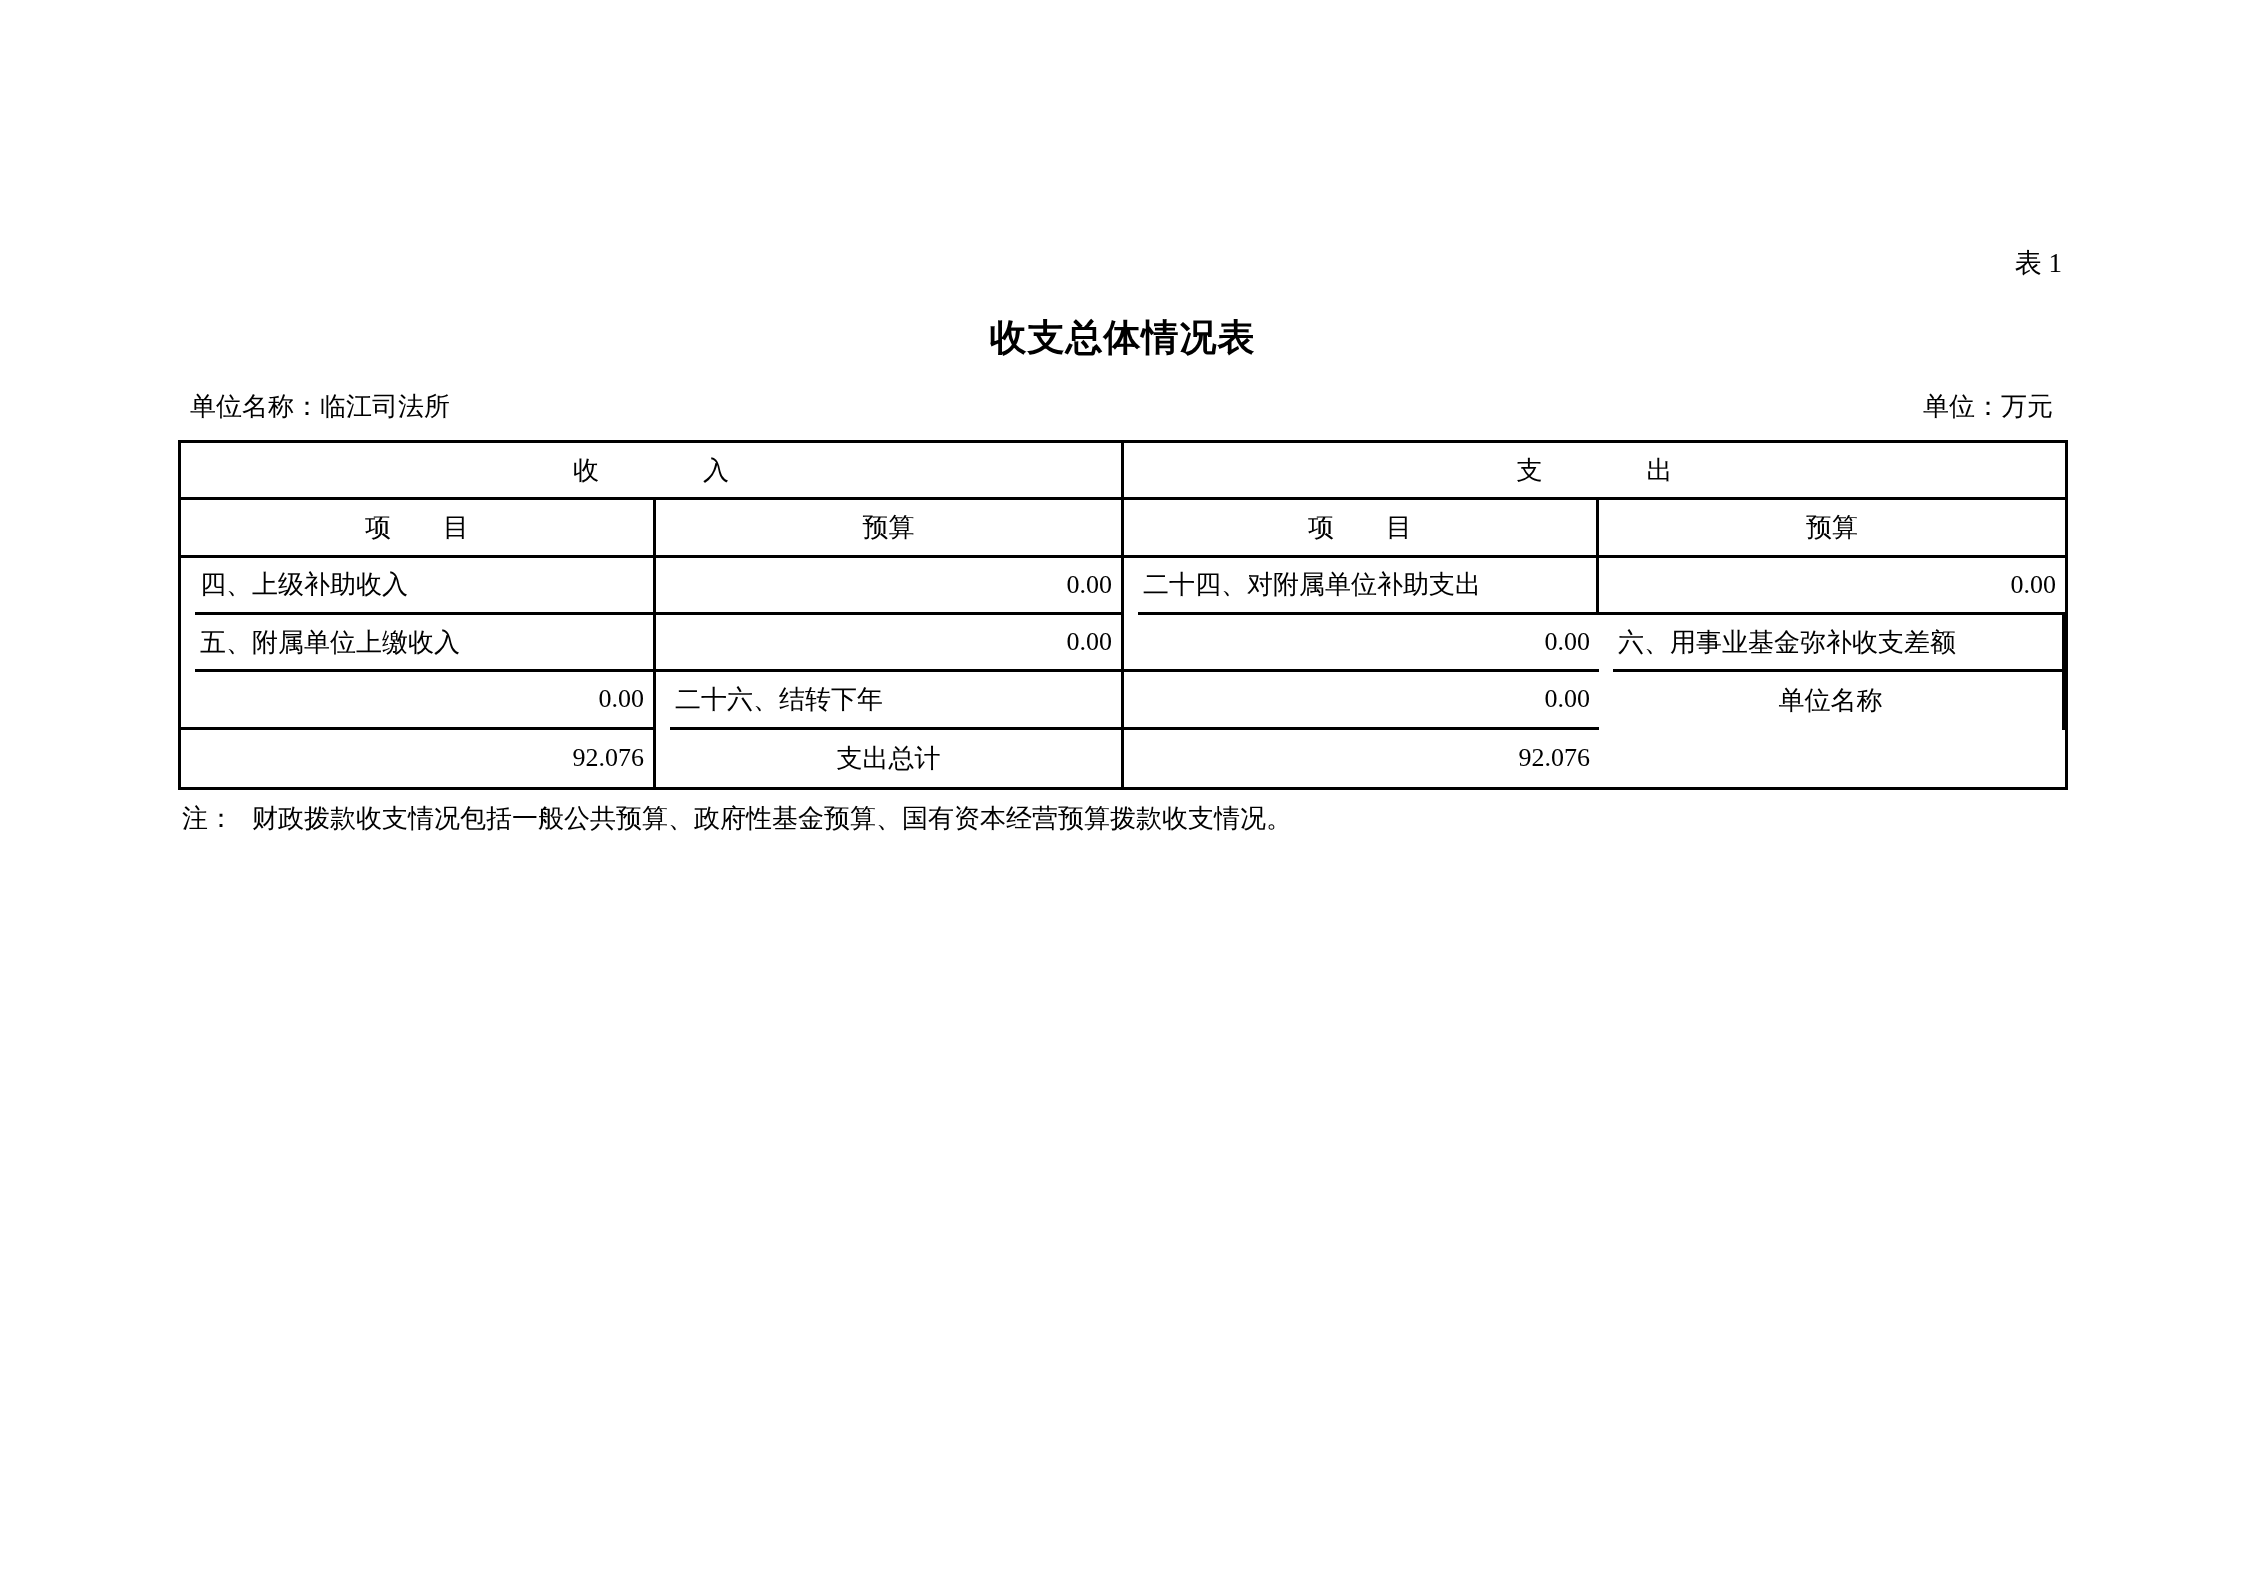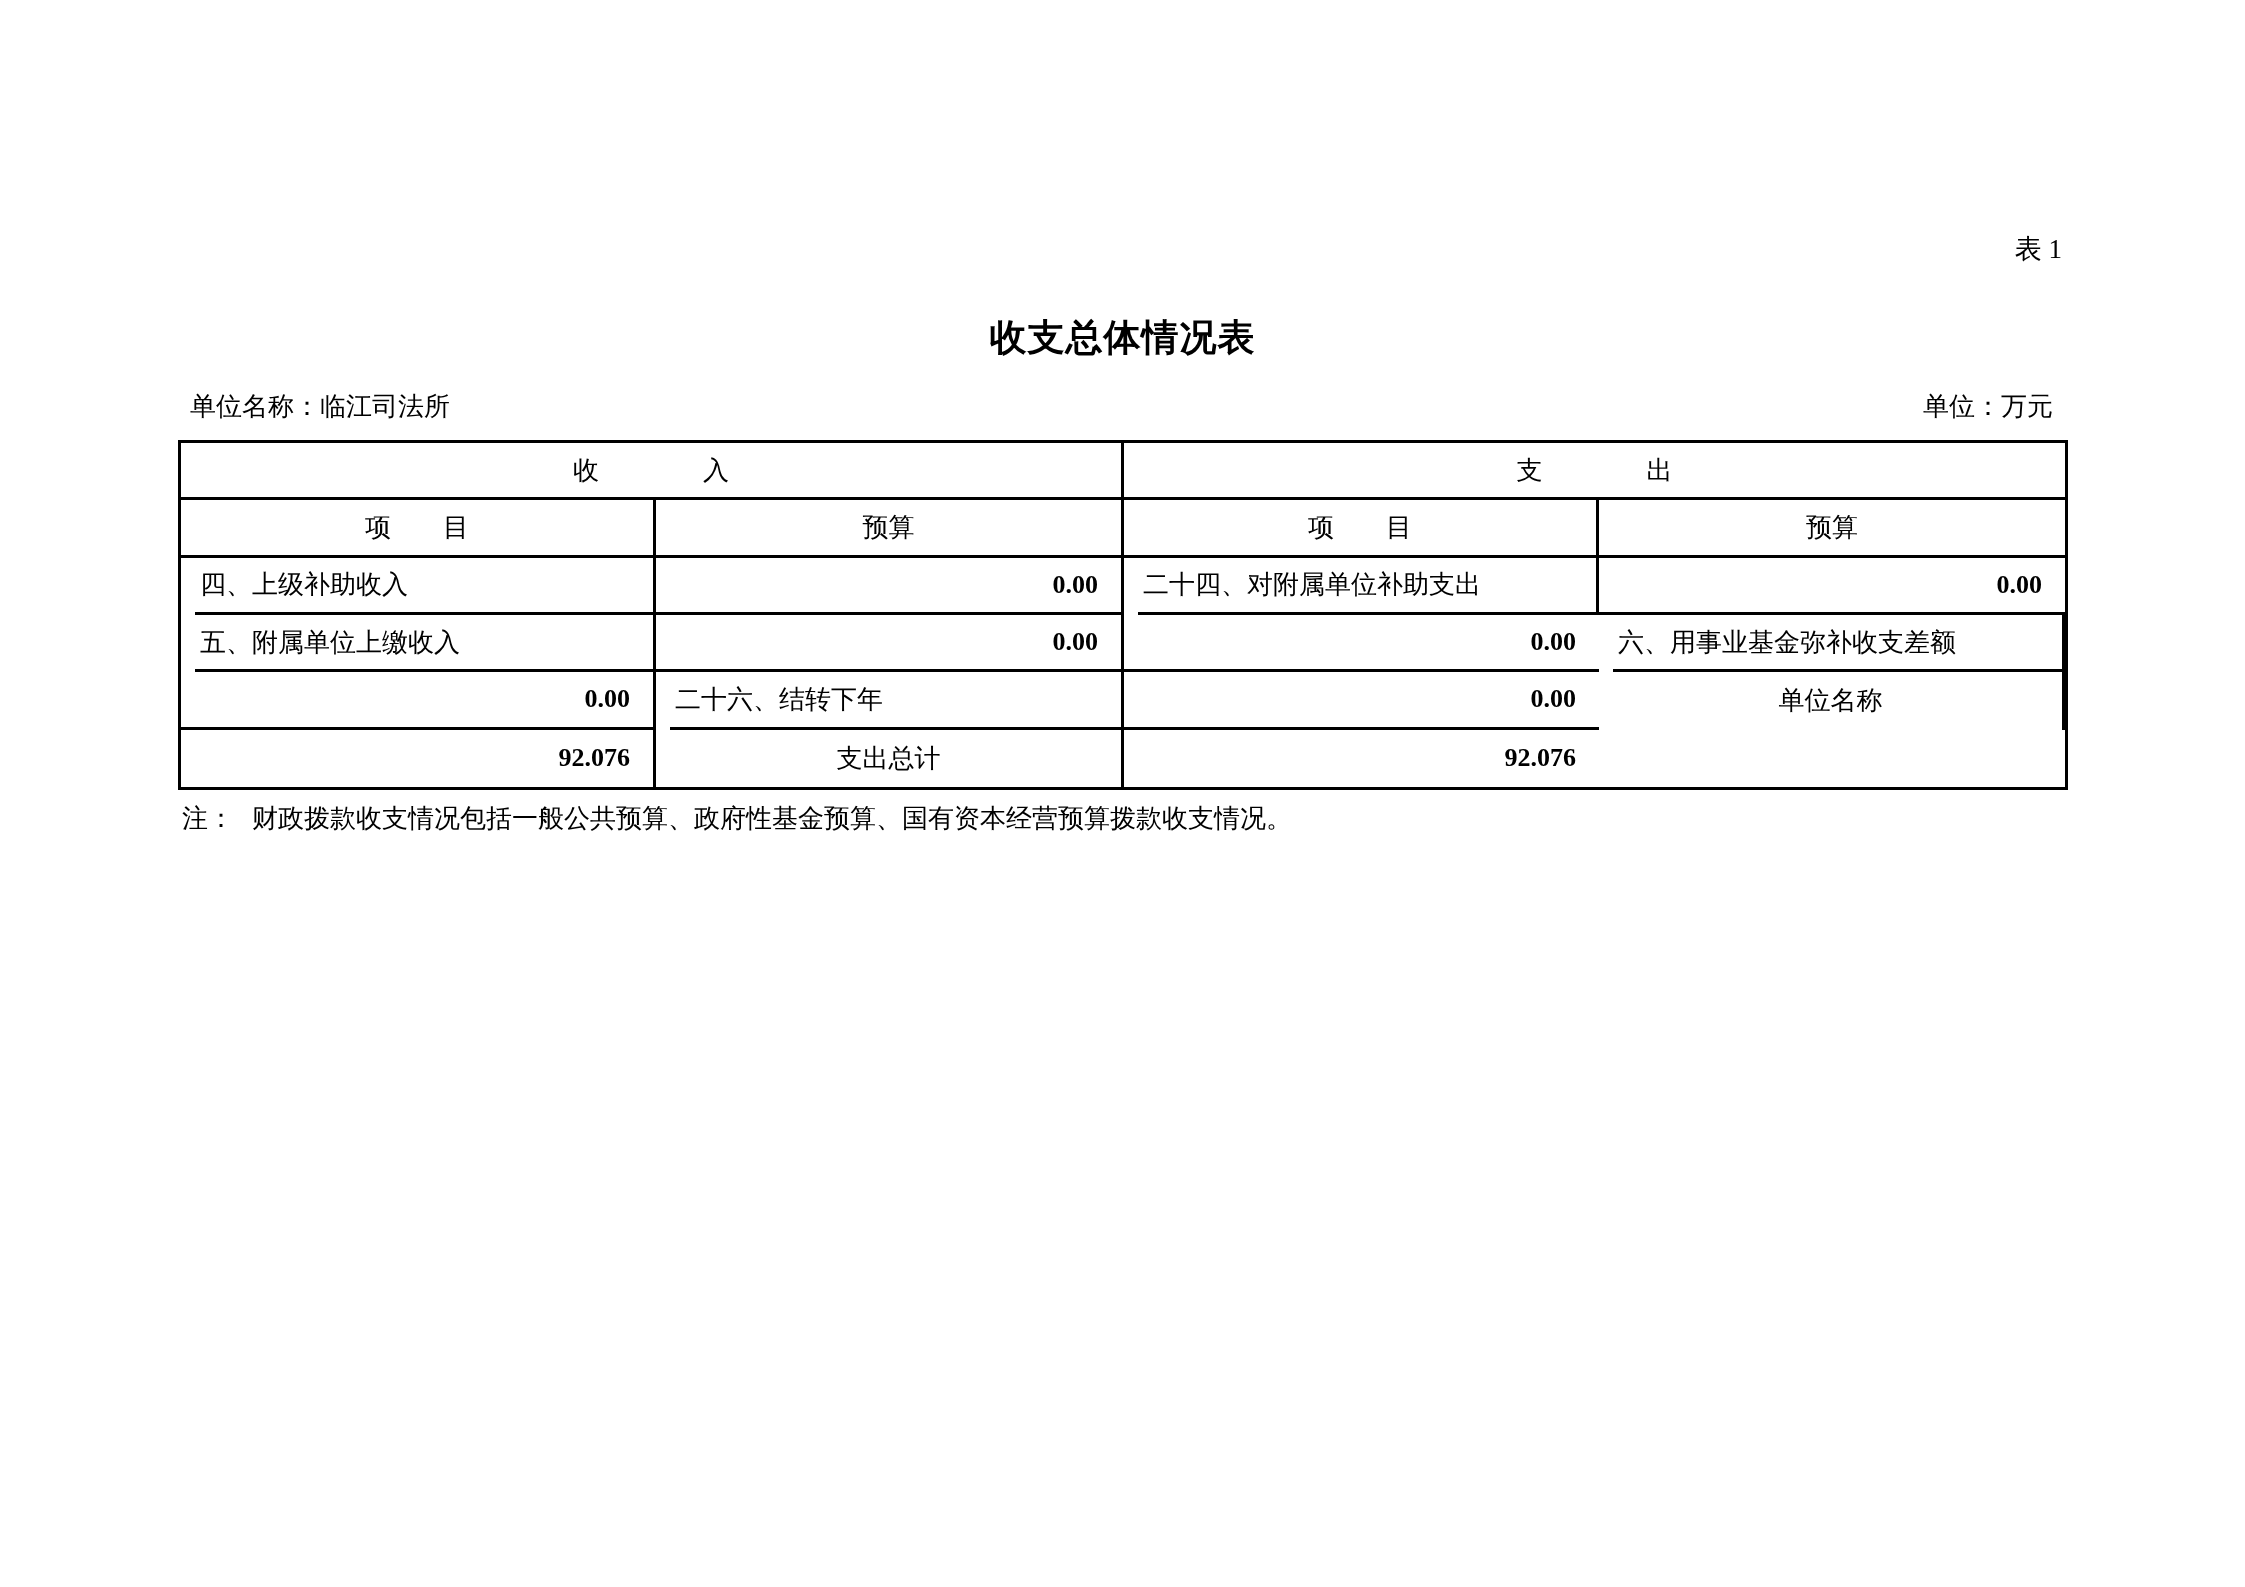--- a/index.html
+++ b/index.html
@@ -10,21 +10,21 @@
   .sheet {
     position: relative;
     width: 2245px;
     height: 1587px;
     background: #ffffff;
     color: #000000;
     font-family: "Liberation Serif", "DejaVu Serif", serif;
   }
   .table-tag {
     position: absolute;
-    top: 233px;
+    top: 247px;
     right: 183px;
     font-size: 27px;
     line-height: 1.2;
   }
   .doc-title {
     position: absolute;
     top: 318px;
     left: 0;
     width: 100%;
     text-align: center;
@@ -63,21 +63,21 @@
     align-items: center;
     overflow: hidden;
     border-right: 3px solid #000000;
     border-bottom: 3px solid #000000;
   }
   .cell.last-col { border-right: none; }
   .cell.last-row { border-bottom: none; }
   .cell.span2 { grid-column: span 2; }
   .cell.center { justify-content: center; }
   .cell.item { justify-content: flex-start; padding-left: 5px; margin-left: 14px; }
-  .cell.num { justify-content: flex-end; padding-right: 23px; font-weight: bold; }
+  .cell.num { justify-content: flex-end; padding-right: 9px; }
   .note-row {
     position: absolute;
     top: 803px;
     left: 182px;
     font-size: 26px;
     line-height: 1.2;
     white-space: nowrap;
   }
   .note-text { margin-left: 18px; }
 </style>

